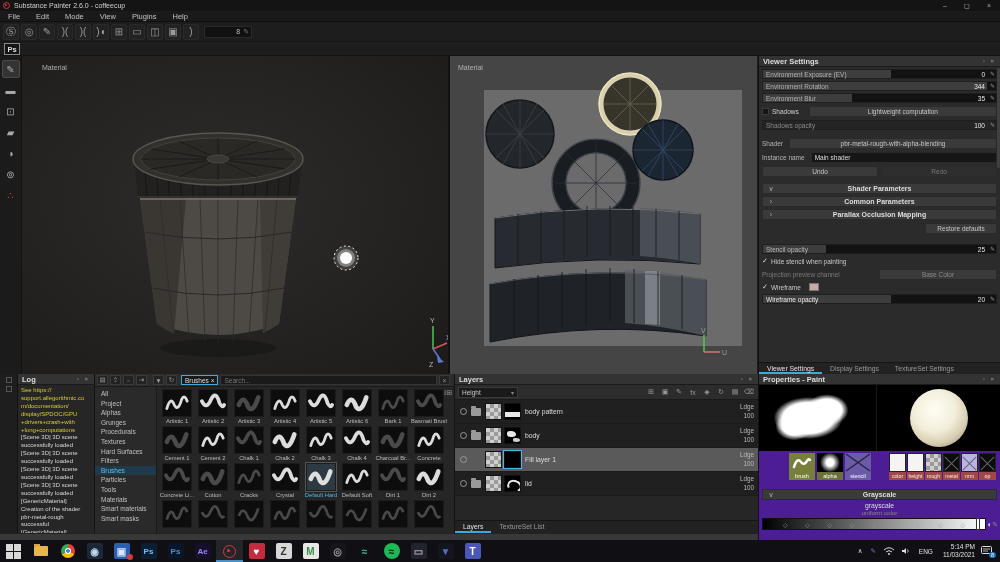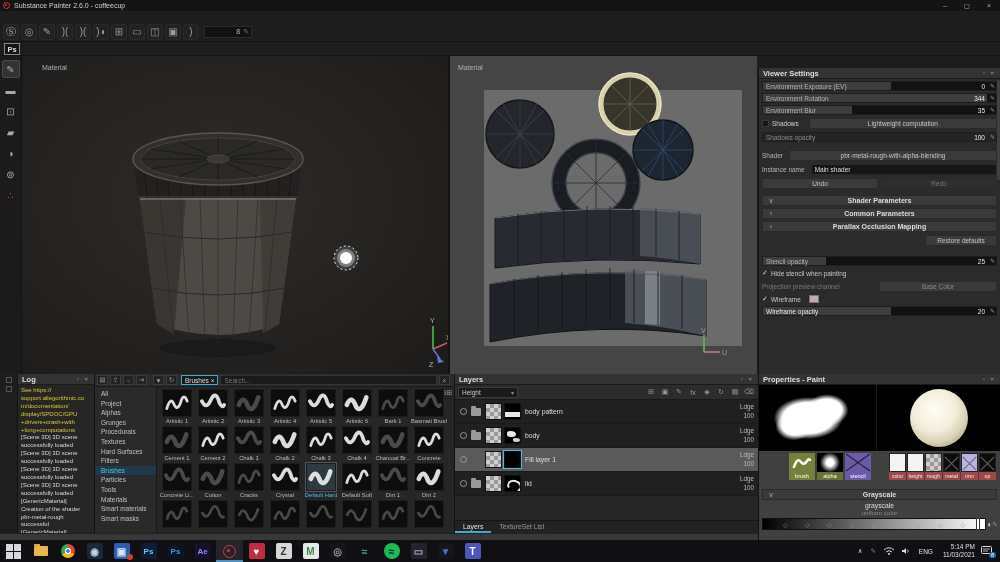--- a/index.html
+++ b/index.html
@@ -28,41 +28,41 @@
   
   #vp3d{left:22px;top:56px;width:426px;height:318px;background:radial-gradient(ellipse at 45% 45%, #2d2c2b 0%, #242322 55%, #1c1b1a 100%);}
   #vp2d{left:450px;top:56px;width:307px;height:318px;background:#454545;}
   .vp-label{position:absolute;left:20px;top:8px;font-size:7px;color:#b0b0b0;}
   #vp2d .vp-label{left:8px;}
   .vp-divider{left:448px;top:56px;width:2px;height:318px;background:#121212;}
   
   .panel-hdr{height:11px;background:#333;display:flex;align-items:center;font-size:7.5px;font-weight:bold;color:#ddd;padding:0 4px;border-bottom:1px solid #1a1a1a;}
   .panel-hdr .hdr-icons{margin-left:auto;font-size:6px;color:#888;letter-spacing:2px;}
   
-  #viewer-settings{left:758px;top:68px;width:242px;height:318px;background:#2b2b2b;border-left:1px solid #121212;display:flex;flex-direction:column;}
+  #viewer-settings{left:758px;top:56px;width:242px;height:318px;background:#2b2b2b;border-left:1px solid #121212;display:flex;flex-direction:column;}
   .vs-body{flex:1;padding:2px 3px 0 3px;display:flex;flex-direction:column;}
   .slider{position:relative;height:10px;background:#121212;margin-bottom:2px;border:1px solid #1e1e1e;}
   .slider .fill{position:absolute;left:0;top:0;height:100%;background:#3d3d3d;}
   .slider .slabel{position:absolute;left:3px;top:0;font-size:6.5px;line-height:9px;color:#b5b5b5;white-space:nowrap;}
   .slider .sval{position:absolute;right:11px;top:0;font-size:6.5px;line-height:9px;color:#e8e8e8;}
   .slider .pen{position:absolute;right:1px;top:0;font-size:6px;line-height:9px;color:#8a8a8a;}
   .vs-row{display:flex;align-items:center;margin-bottom:2px;font-size:6.5px;color:#b5b5b5;}
   .checkbox{width:7px;height:7px;background:#161616;border:1px solid #3a3a3a;margin-right:3px;}
   .check{color:#d8d8d8;margin-right:3px;font-size:7px;}
   .vs-btn{background:#3a3a3a;border:1px solid #2a2a2a;color:#c8c8c8;font-size:6.5px;text-align:center;line-height:10px;height:11px;}
   .sec-hdr{height:11px;background:#3a3a3a;border:1px solid #2a2a2a;color:#ddd;font-weight:bold;font-size:7px;display:flex;align-items:center;margin-bottom:2px;}
   .sec-hdr .chev{width:16px;text-align:center;font-weight:normal;color:#aaa;}
   .sec-hdr .sec-title{flex:1;text-align:center;margin-right:16px;}
   .vs-tabs{height:12px;background:#222;display:flex;font-size:6.8px;border-top:1px solid #151515;}
   .vs-tab{padding:0 8px;line-height:11px;color:#999;}
   .vs-tab.active{color:#e0e0e0;border-bottom:2px solid #3fa9dc;}
   .swatch-pink{width:10px;height:8px;background:#c9a8a8;border:1px solid #777;margin-left:8px;}
   #vs-scroll{position:absolute;right:0;top:12px;width:3px;height:100px;background:#555;border-radius:2px;opacity:.5;}
   
-  #properties{left:758px;top:374px;width:242px;height:166px;background:#404040;border-left:1px solid #121212;display:flex;flex-direction:column;}
+  #properties{left:758px;top:374px;width:242px;height:166px;background:#4c1d95;border-left:1px solid #121212;display:flex;flex-direction:column;}
   .prev-row{display:flex;height:66px;}
   #brush-preview{width:118px;height:66px;background:
      radial-gradient(ellipse 46px 28px at 42% 50%, #fff 0 55%, rgba(255,255,255,0) 75%),
      radial-gradient(ellipse 30px 22px at 58% 38%, #fff 0 50%, rgba(255,255,255,0) 72%),
      radial-gradient(ellipse 26px 20px at 30% 62%, #fff 0 45%, rgba(255,255,255,0) 72%),#000;border-right:1px solid #1a1a1a;}
   #material-preview{flex:1;height:66px;background:#000;display:flex;align-items:center;justify-content:center;}
   #material-sphere{width:58px;height:58px;border-radius:50%;background:radial-gradient(circle at 42% 36%, #fffef4 0%, #f3eedb 42%, #d8cfb4 66%, #a99f83 84%, #5f5943 97%);}
   .paint-tools-row{display:flex;align-items:flex-start;height:30px;margin-top:2px;}
   .ptool{width:26px;margin-left:2px;text-align:center;}
   .ptool .ptool-sw{width:26px;height:19px;position:relative;overflow:hidden;}
@@ -158,20 +158,28 @@
   <div id="titlebar" class="abs">
     <span class="sp-logo"></span>
     <span>Substance Painter 2.6.0 - coffeecup</span>
     <span class="winbtns">
       <span class="winbtn">–</span>
       <span class="winbtn">◻</span>
       <span class="winbtn">×</span>
     </span>
   </div>
 
+  <div id="menubar" class="abs">
+      <span class="menu-item">File</span>
+      <span class="menu-item">Edit</span>
+      <span class="menu-item">Mode</span>
+      <span class="menu-item">View</span>
+      <span class="menu-item">Plugins</span>
+      <span class="menu-item">Help</span>
+    </div>
 
   <div id="toolbar" class="abs">
     <span id="toolbar-icons" style="display:flex;">
         <span class="tb-icon">Ⓢ</span>
         <span class="tb-icon">◎</span>
         <span class="tb-icon">✎</span>
         <span class="tb-icon">)(</span>
         <span class="tb-icon">)(</span>
         <span class="tb-icon">)◖</span>
         <span class="tb-icon">⊞</span>

